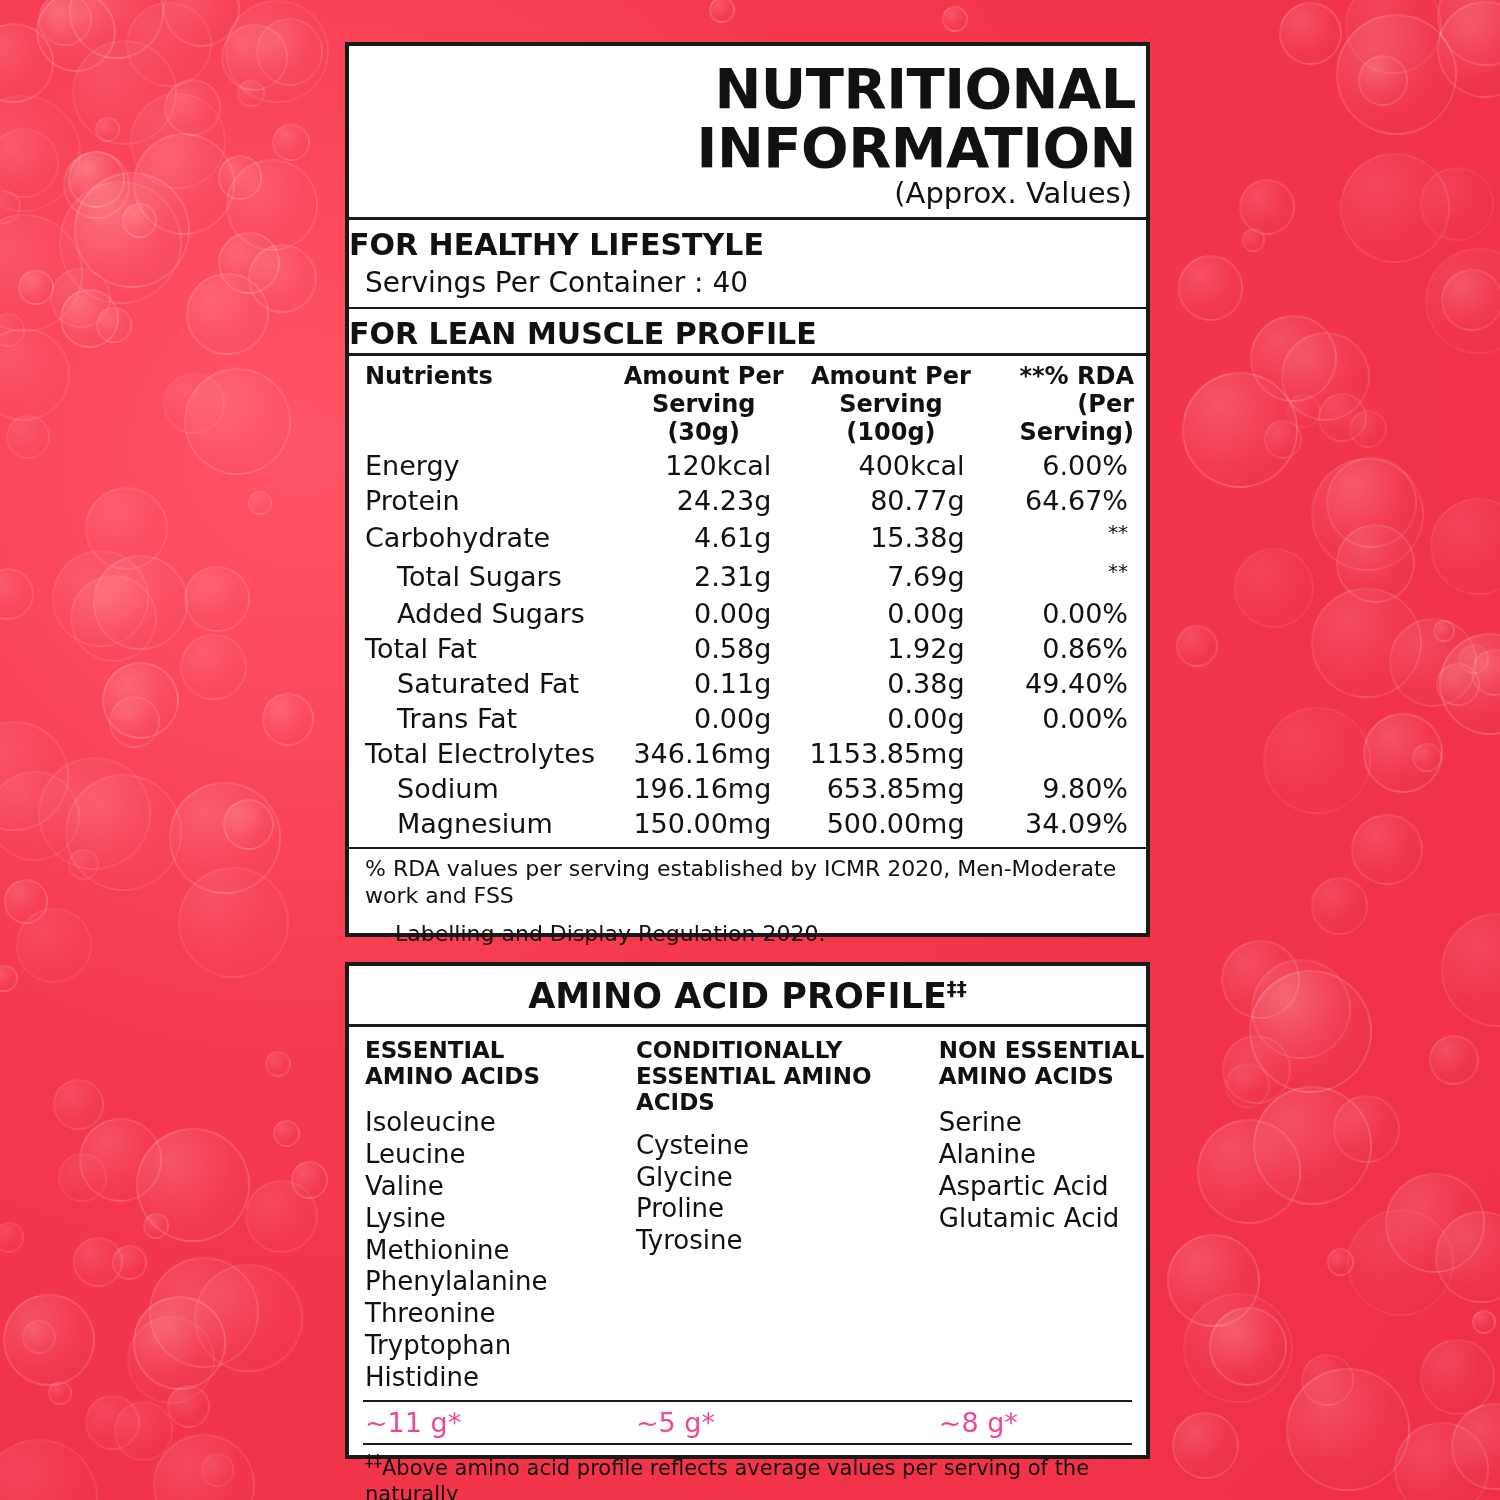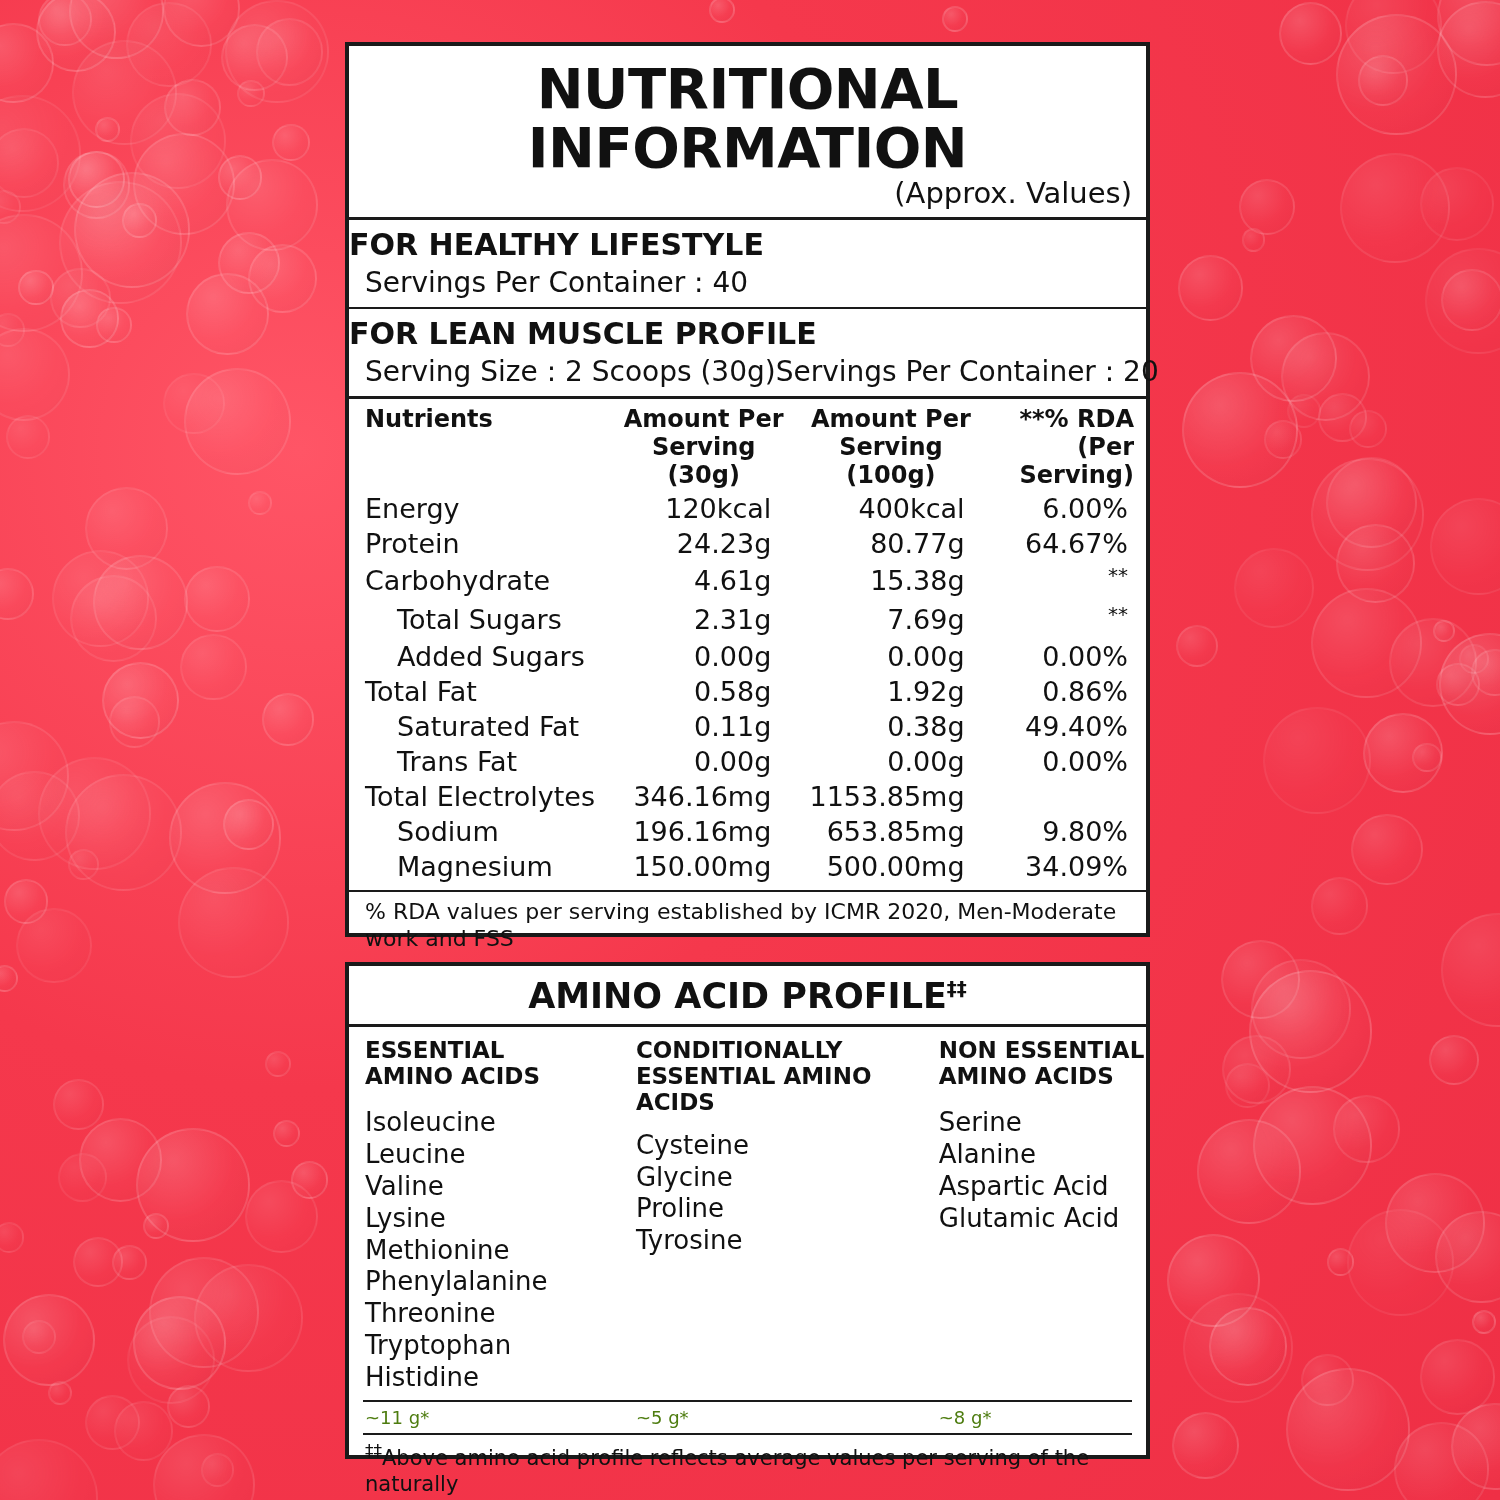--- a/index.html
+++ b/index.html
@@ -52,21 +52,21 @@
 
   .hline {
     border-top: 3px solid #1a1a1a;
   }
   .hline-thin {
     border-top: 2px solid #1a1a1a;
   }
 
   
   .ni-title {
-    text-align: center;
+    text-align: right;
     font-weight: bold;
     font-size: 56px;
     letter-spacing: -0.5px;
     color: #111;
     line-height: 1.05;
     padding: 14px 10px 0 10px;
   }
   .ni-approx {
     text-align: right;
     font-size: 29px;
@@ -154,22 +154,22 @@
   }
   .aa-list {
     font-size: 26px;
     color: #111;
     line-height: 1.15;
     padding-top: 14px;
   }
   .aa-list div { padding: 1px 0; }
   .aa-totals {
     display: flex;
-    font-size: 18px;
-    color: #4d7c0f;
+    font-size: 27px;
+    color: #ec4899;
     padding: 5px 0 5px 0;
   }
   .aa-totals .t1 { width: 36%; padding-left: 16px; box-sizing: border-box;}
   .aa-totals .t2 { width: 38%; }
   .aa-totals .t3 { width: 26%; }
   .aa-foot {
     font-size: 21px;
     color: #111;
     padding: 6px 16px 0 16px;
     line-height: 1.22;
@@ -340,24 +340,20 @@
   <div class="hline"></div>
 
   <div class="section-head">FOR HEALTHY LIFESTYLE</div>
   <div class="serving-row">
     <span class="right">Servings Per Container : 40</span>
   </div>
 
   <div class="hline-thin"></div>
 
   <div class="section-head">FOR LEAN MUSCLE PROFILE</div>
-  <div class="serving-row">
-    <span class="left">Serving Size : 2 Scoops (30g)</span>
-    <span class="right">Servings Per Container : 20</span>
-  </div>
 
   <div class="hline"></div>
 
   <table class="nutri">
     <thead>
       <tr>
         <th class="hdr-name">Nutrients</th>
         <th class="hdr-a">
           <span>Amount Per Serving</span><br>
           <span>(30g)</span>

